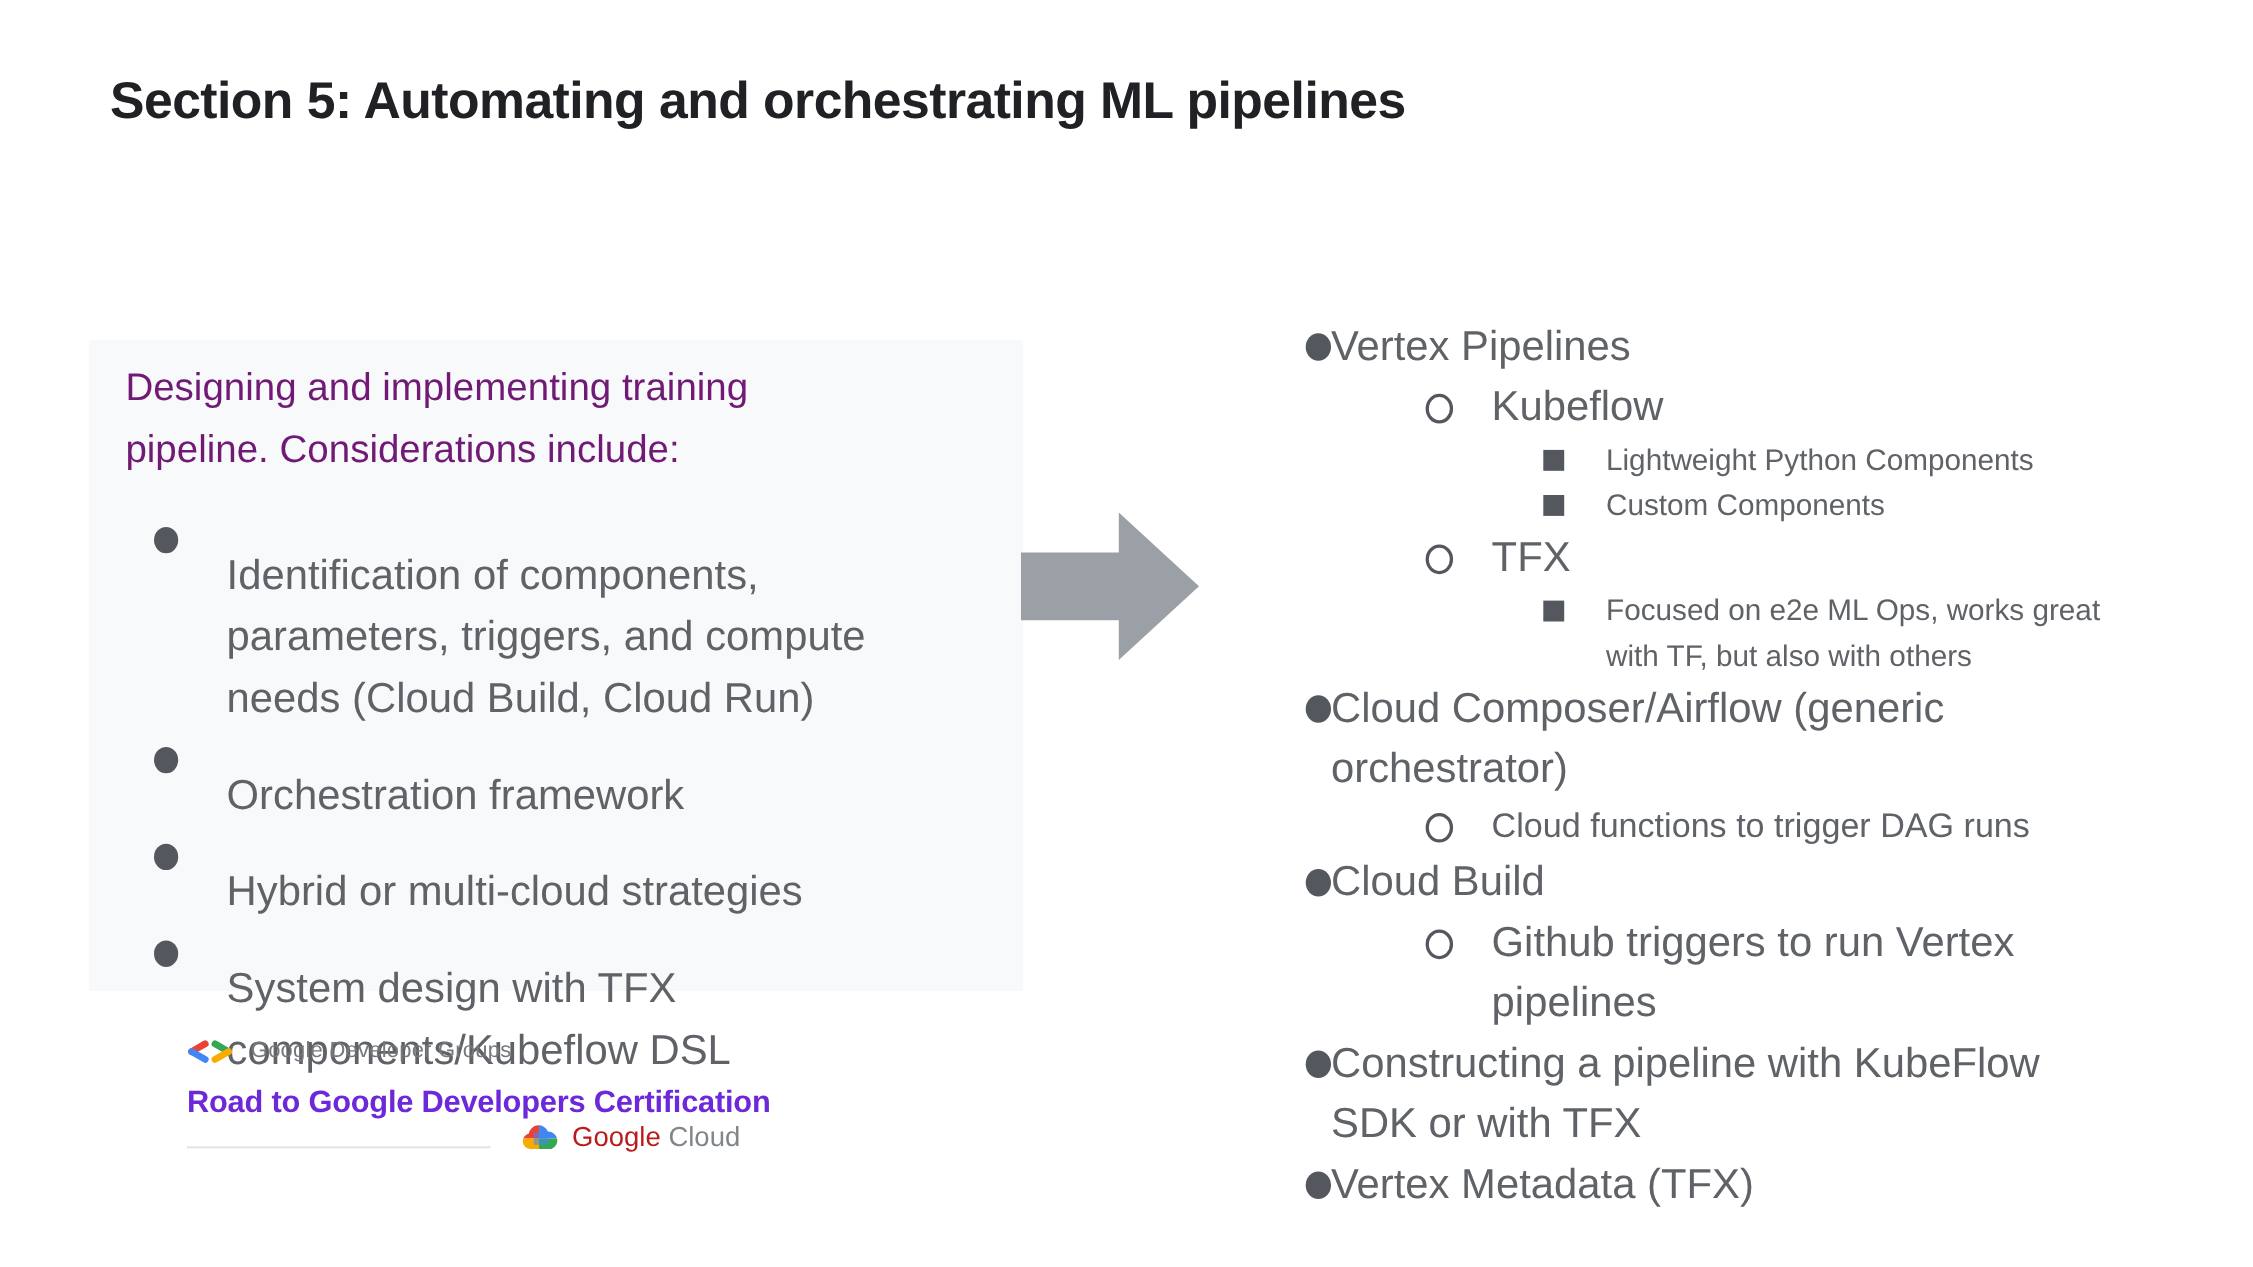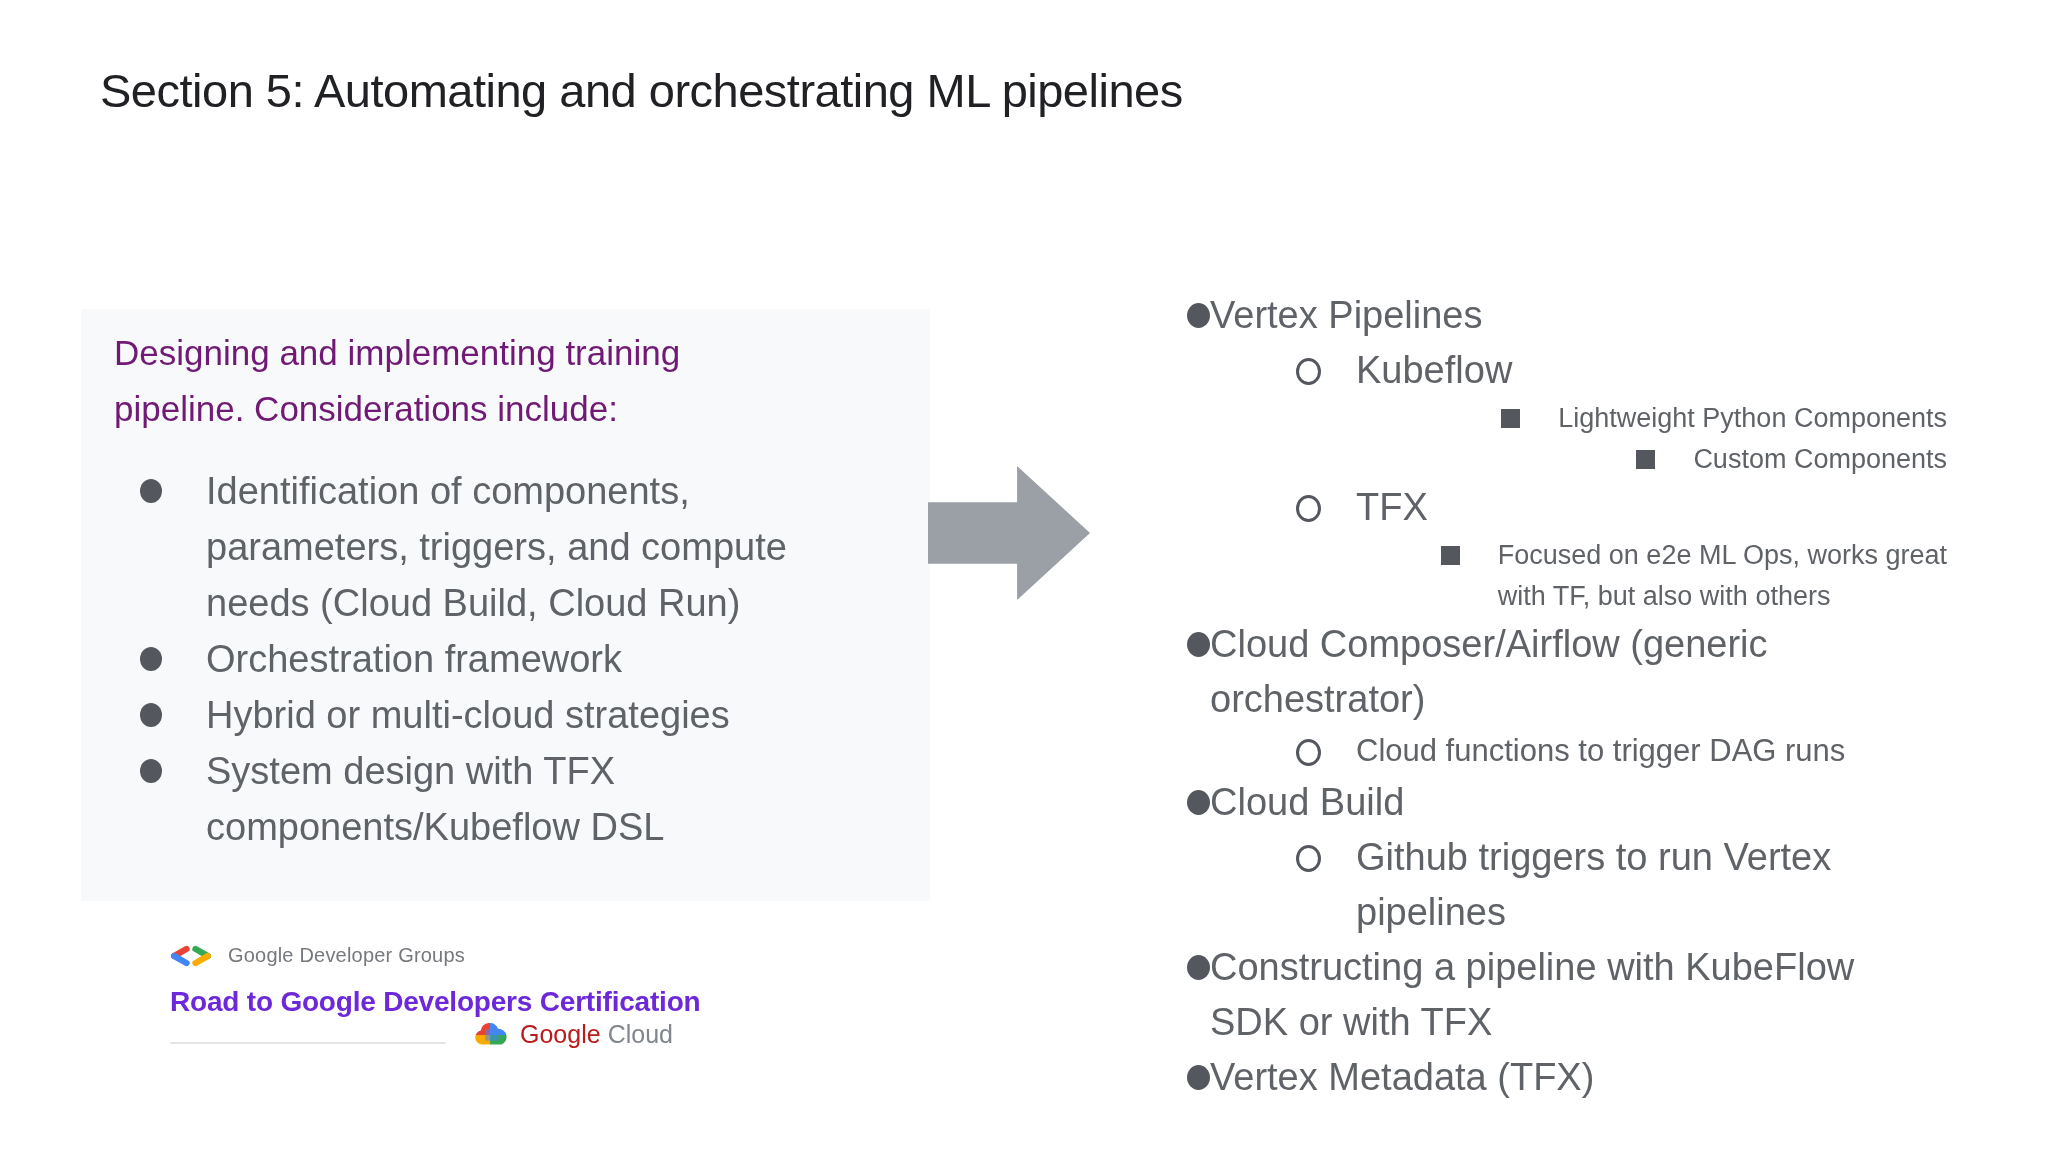--- a/index.html
+++ b/index.html
@@ -4,21 +4,21 @@
 <style>
   html,body{margin:0;padding:0;background:#ffffff;}
   body{
     width:2048px;height:1152px;position:relative;overflow:hidden;
     font-family:"Liberation Sans","DejaVu Sans",sans-serif;
     -webkit-font-smoothing:antialiased;
   }
   
   .slide-title{
     position:absolute;left:100px;top:62px;
-    font-size:47px;line-height:58px;font-weight:400;
+    font-size:47px;line-height:58px;font-weight:700;
     color:#202124;letter-spacing:-0.5px;white-space:nowrap;text-align:center;
   }
   
   .left-panel{
     position:absolute;left:81px;top:309px;width:849px;height:592px;
     background:#f8f9fa;box-sizing:border-box;
     padding:16px 0 0 21px;
   }
   .intro{
     font-size:35px;line-height:56px;color:#701a75;
@@ -27,34 +27,34 @@
   
   .row{display:flex;align-items:flex-start;}
   .row .txt{white-space:pre-line;color:#5f6368;}
   .marker{flex:0 0 auto;display:block;}
   
   .left-list .row{padding-left:38px;}
   .left-list .marker{
     width:22px;height:24px;border-radius:50%;
     background:#54585e;margin-top:16px;
   }
-  .left-list .txt{font-size:38px;line-height:56px;margin-left:44px;}
+  .left-list .txt{font-size:38px;line-height:56px;margin-left:44px;margin-top:32px;}
   
   .right-list{position:absolute;left:1187px;top:288px;width:760px;}
   .right-list .txt{font-size:38px;line-height:55px;}
   .right-list .lvl1 .marker{
     width:23px;height:25px;border-radius:50%;background:#54585e;margin-top:15px;
   }
   .right-list .lvl2{padding-left:109px;}
   .right-list .lvl2 .marker{
     width:19px;height:21px;border-radius:50%;background:transparent;
     border:3px solid #54585e;margin-top:15px;
   }
   .right-list .lvl2 .txt{margin-left:35px;}
-  .right-list .lvl3{padding-left:216px;justify-content:flex-end;}
+  .right-list .lvl3{padding-left:216px;}
   .right-list .lvl3 .marker{
     width:19px;height:19px;background:#54585e;border-radius:0;margin-top:11px;
   }
   .right-list .lvl3 .txt{font-size:27px;line-height:41px;margin-left:38px;}
   .right-list .small .txt{font-size:31px;line-height:48px;}
   .right-list .small .marker{margin-top:12px;}
   
   .block-arrow{
     position:absolute;left:928px;top:466px;width:162px;height:134px;
     background:#9aa0a6;

